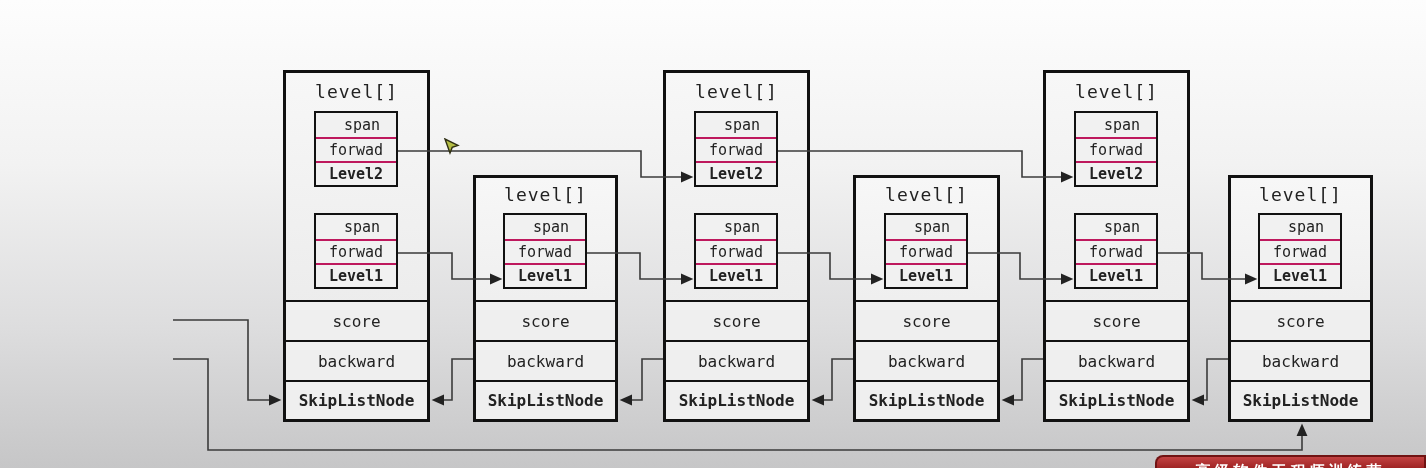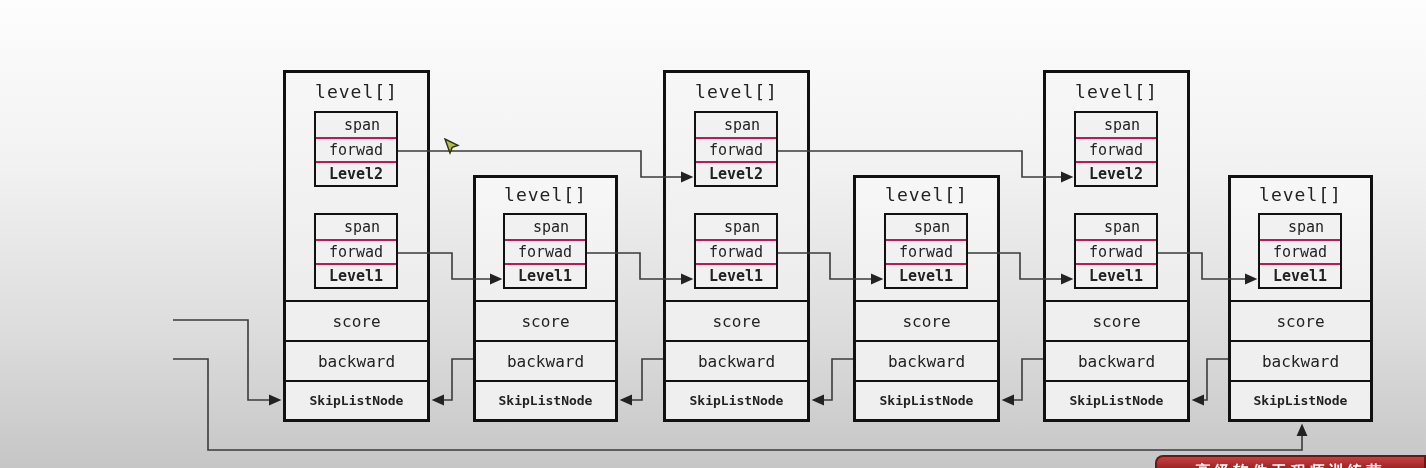--- a/index.html
+++ b/index.html
@@ -38,21 +38,21 @@
   .n-l2 .row-sln{top:307px;height:39px;font-weight:bold;}
   .n-l2 .box-title{top:8px;}
   .n-l2 .lvlbox.a{top:38px;}
   .n-l2 .lvlbox.b{top:140px;}
   
   .n-l1 .row-score{top:122px;height:40px;}
   .n-l1 .row-back{top:162px;height:40px;}
   .n-l1 .row-sln{top:202px;height:39px;font-weight:bold;}
   .n-l1 .box-title{top:6px;}
   .n-l1 .lvlbox.b{top:35px;}
-  .row-sln{font-size:13px;}
+  .row-sln{font-size:16px;}
   
   #wires{position:absolute;left:0;top:0;pointer-events:none;}
   
   .cursor{position:absolute;left:443px;top:138px;width:18px;height:18px;pointer-events:none;}
   
   .banner{
     position:absolute;left:1155px;top:455px;width:271px;height:13px;
     box-sizing:border-box;overflow:hidden;
     background:linear-gradient(180deg,#c24242,#a02424);
     border:2px solid #701313;border-bottom:none;border-top-left-radius:8px;

